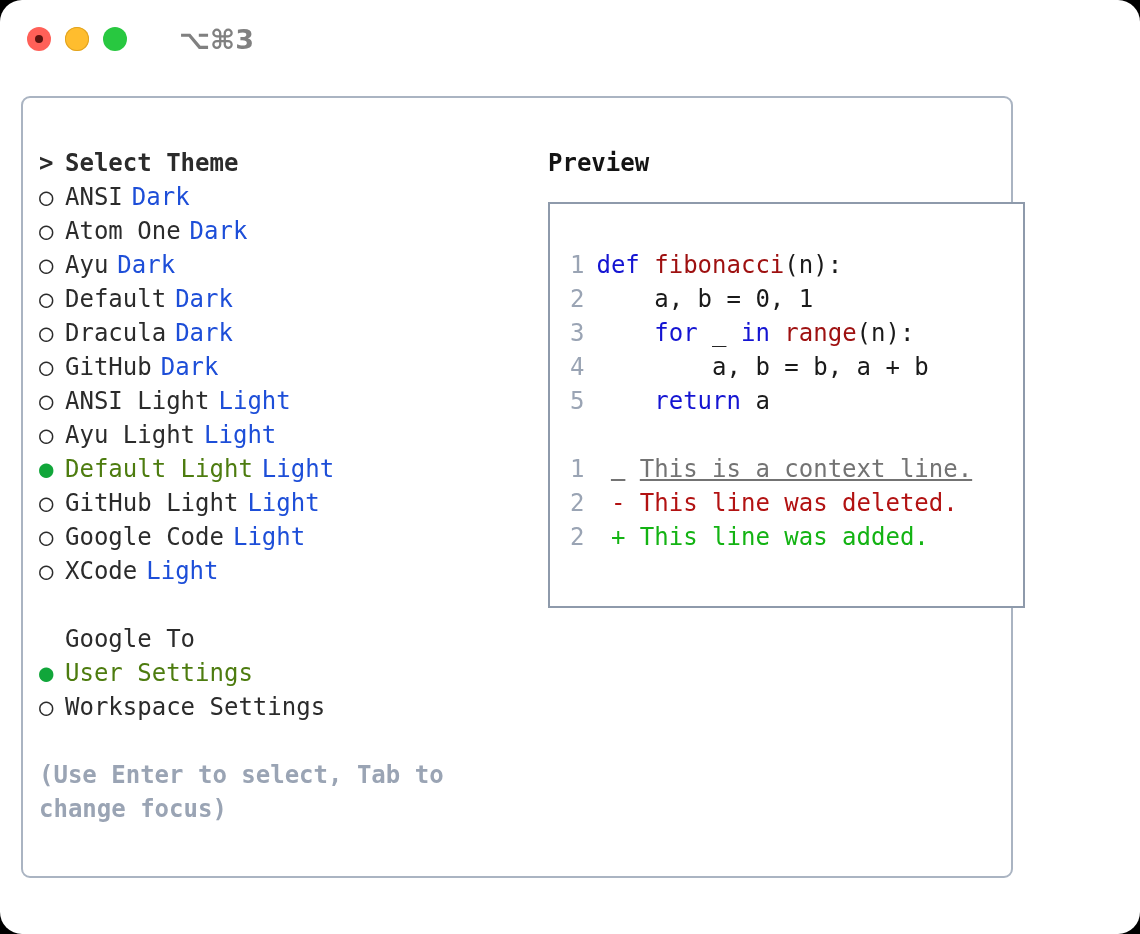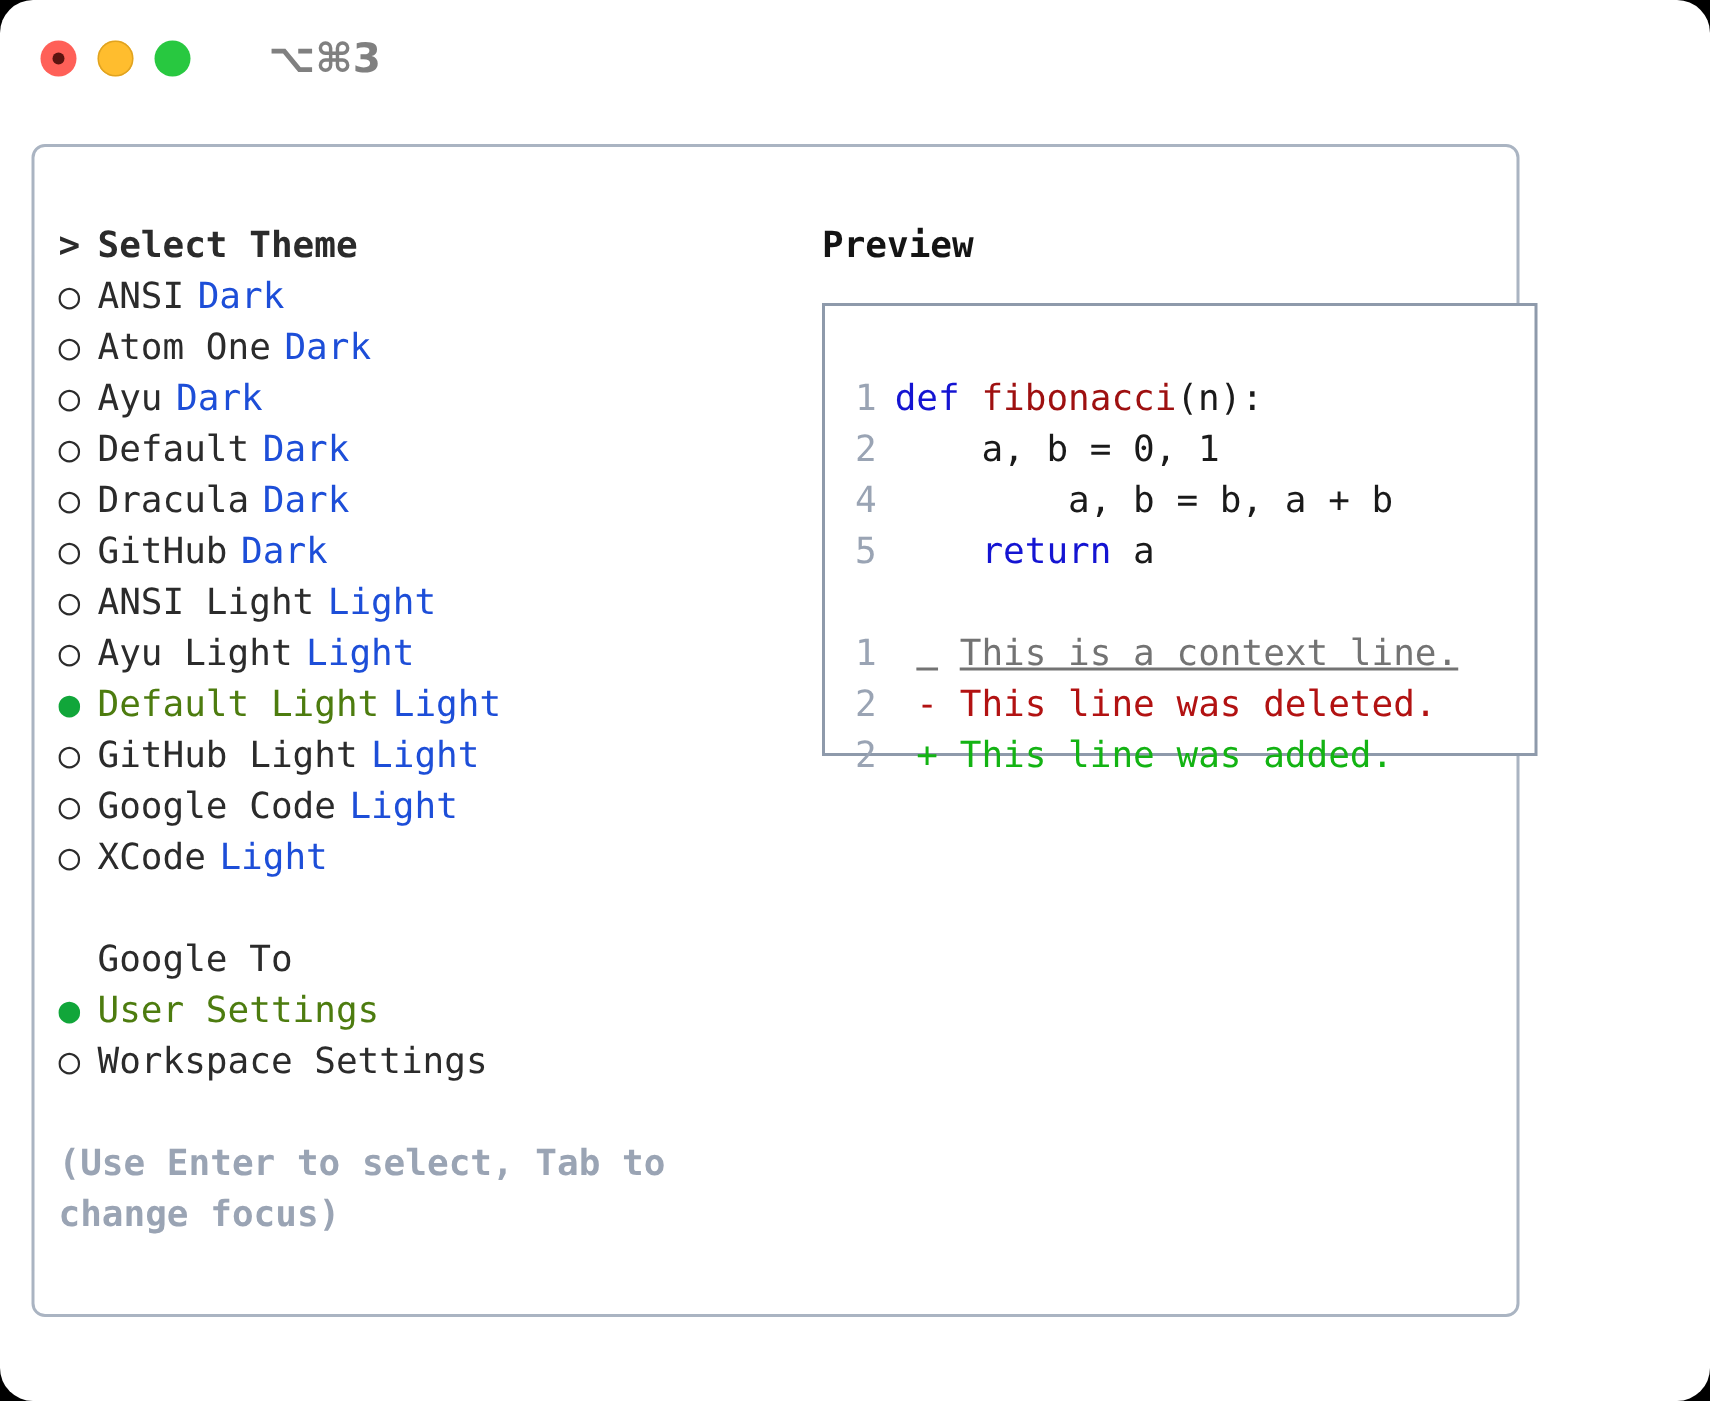--- a/index.html
+++ b/index.html
@@ -163,21 +163,21 @@
   .preview-title {
     font-size: 24px;
     line-height: 34px;
     font-weight: bold;
     color: #141414;
     height: 34px;
   }
   .preview-box {
     margin-top: 22px;
     width: 477px;
-    height: 302px;
+    height: 406px;
     border: 2px solid #8e9aab;
     box-sizing: border-box;
     background: #ffffff;
     padding: 44px 0 0 0;
   }
   .code-line {
     font-size: 24px;
     line-height: 34px;
     white-space: pre;
     padding-left: 20px;
@@ -265,20 +265,21 @@
 
         <div class="hint">(Use Enter to select, Tab to change focus)</div>
       </div>
 
       <div class="right-col">
         <div class="preview-title">Preview</div>
         <div class="preview-box">
           <div id="code-block">
               <div class="code-line"><span class="lineno">1</span> <span class="kw">def </span><span class="fn">fibonacci</span><span class="plain">(n):</span></div>
               <div class="code-line"><span class="lineno">2</span> <span class="plain">    a, b = 0, 1</span></div>
+              <div class="code-line"><span class="lineno">3</span> <span class="plain">    </span><span class="kw">for</span><span class="plain"> _ </span><span class="kw">in</span><span class="plain"> </span><span class="fn">range</span><span class="plain">(n):</span></div>
               <div class="code-line"><span class="lineno">4</span> <span class="plain">        a, b = b, a + b</span></div>
               <div class="code-line"><span class="lineno">5</span> <span class="plain">    </span><span class="kw">return</span><span class="plain"> a</span></div>
             </div>
           <div class="blank-line"></div>
           <div id="diff-block">
               <div class="code-line"><span class="lineno">1</span>  <span class="diff-context"> </span> <span class="diff-context">This is a context line.</span></div>
               <div class="code-line"><span class="lineno">2</span>  <span class="diff-del">-</span> <span class="diff-del">This line was deleted.</span></div>
               <div class="code-line"><span class="lineno">2</span>  <span class="diff-add">+</span> <span class="diff-add">This line was added.</span></div>
             </div>
         </div>

